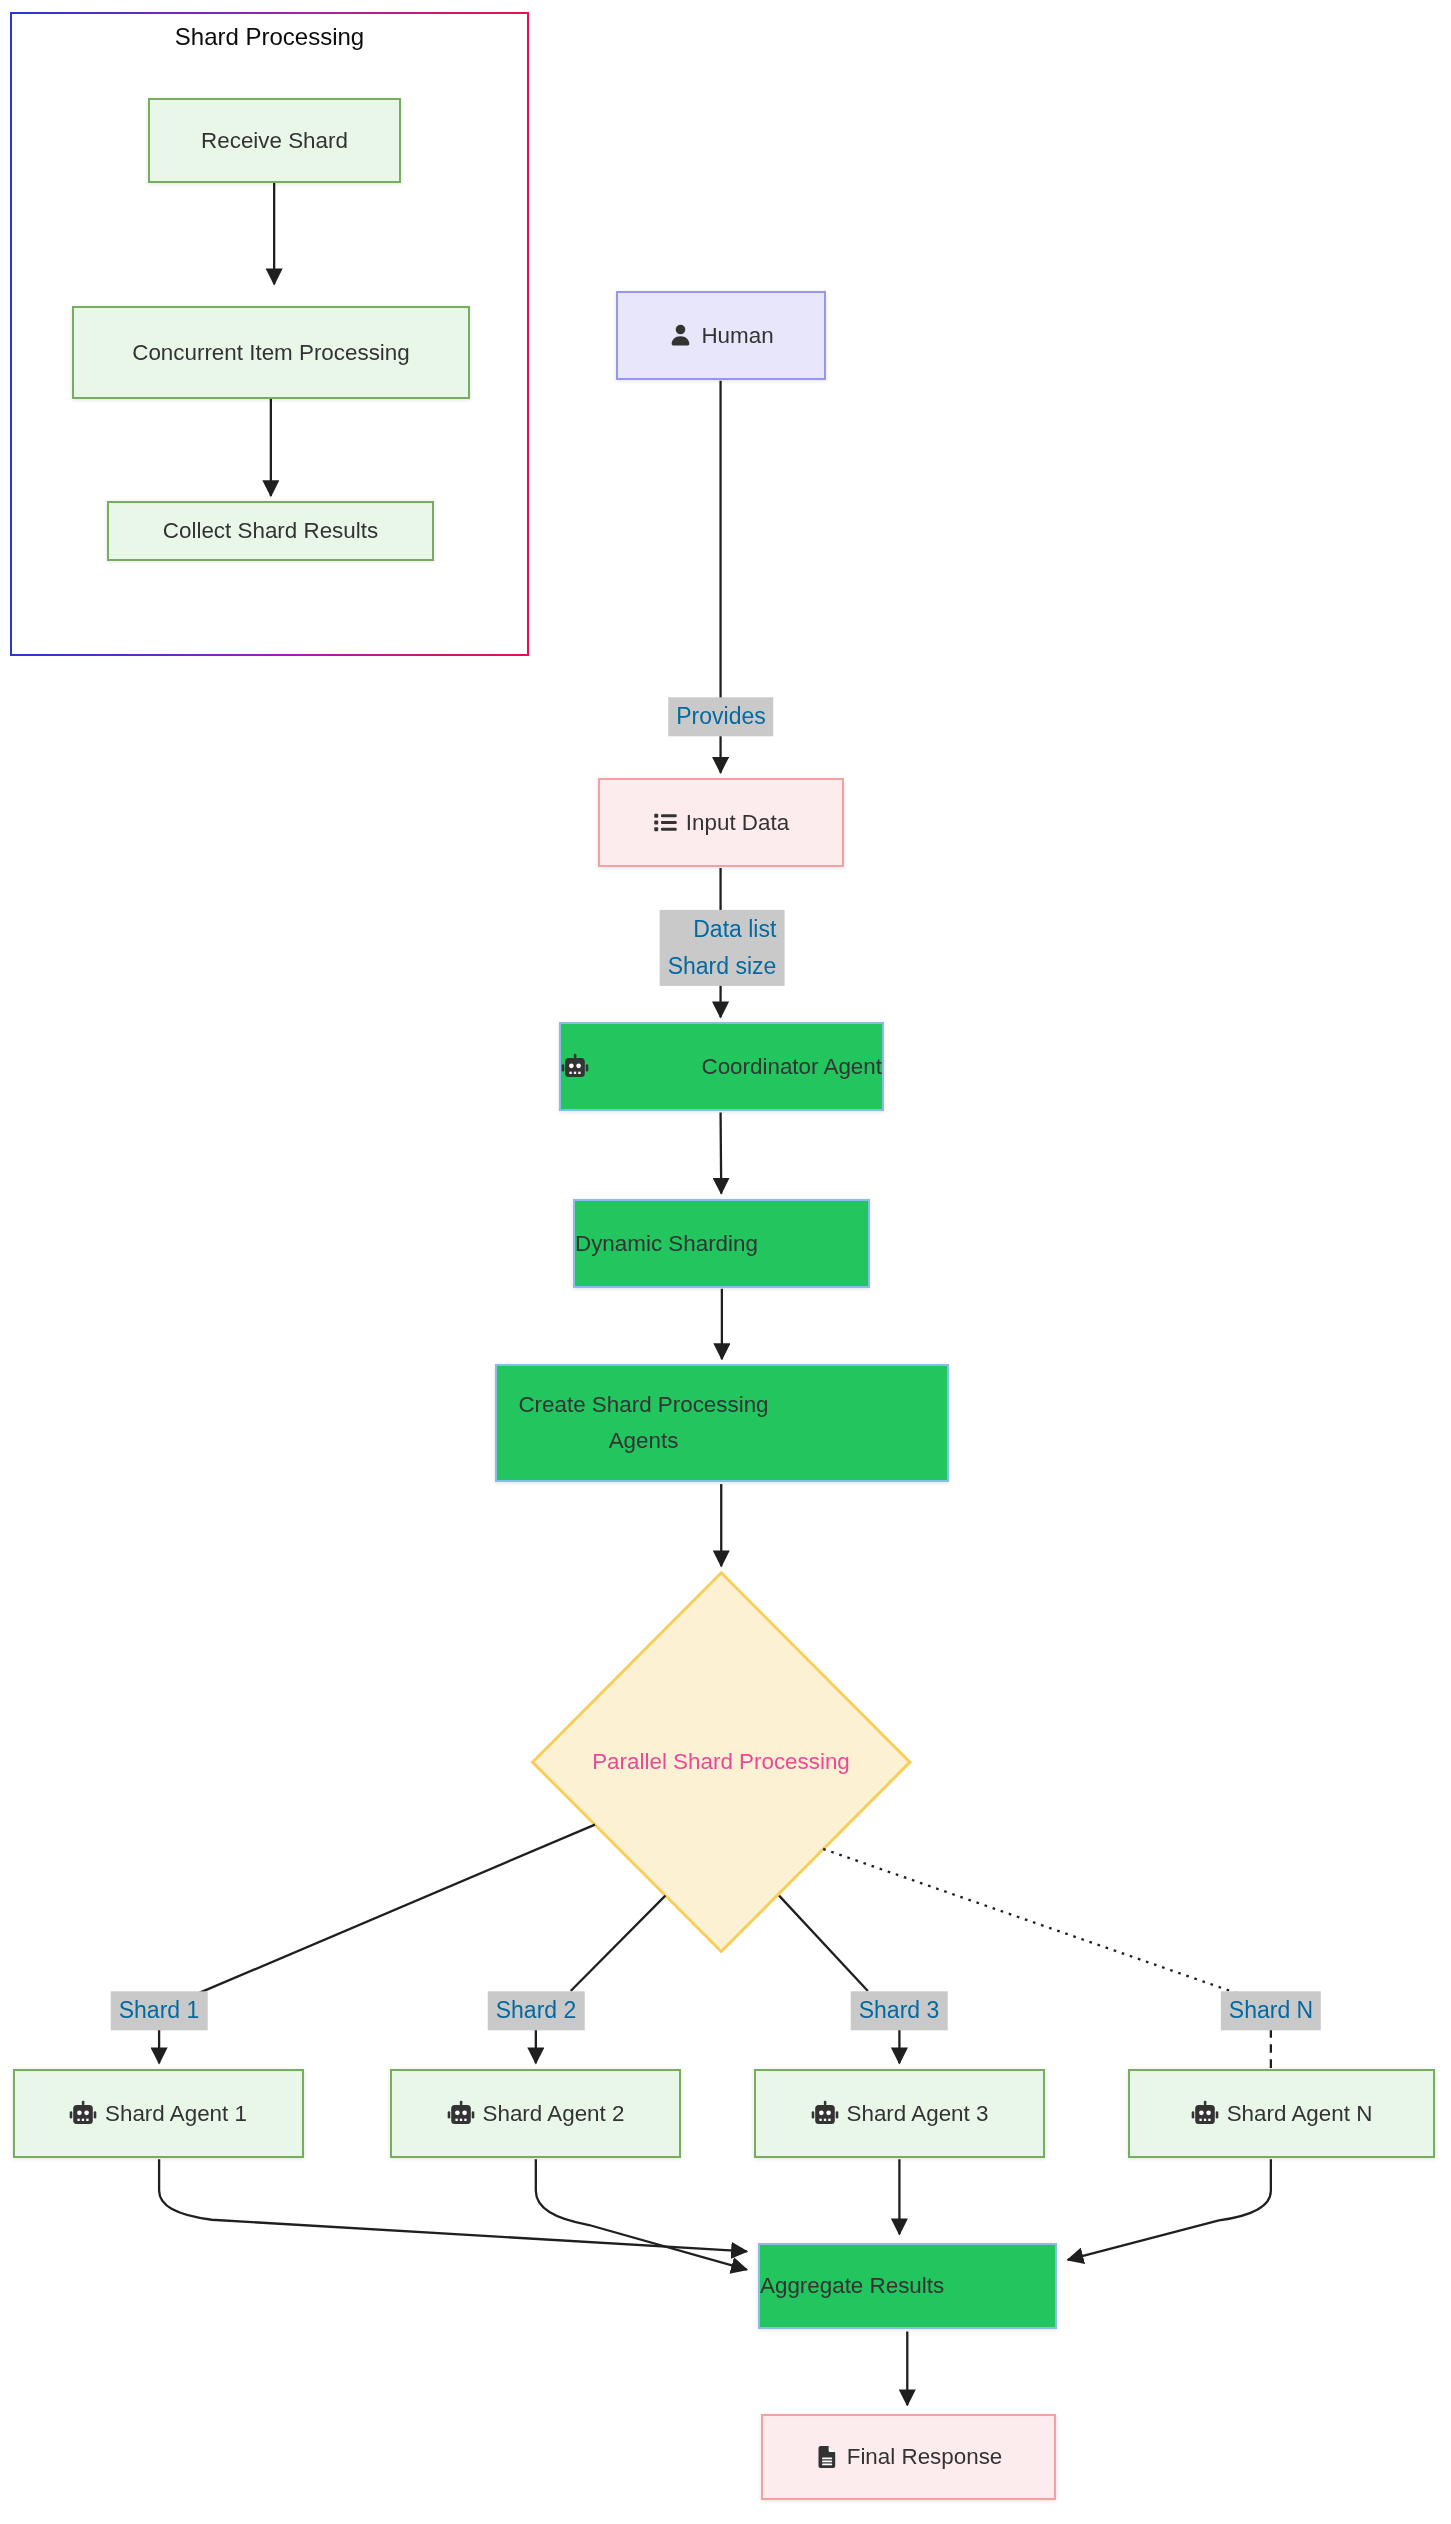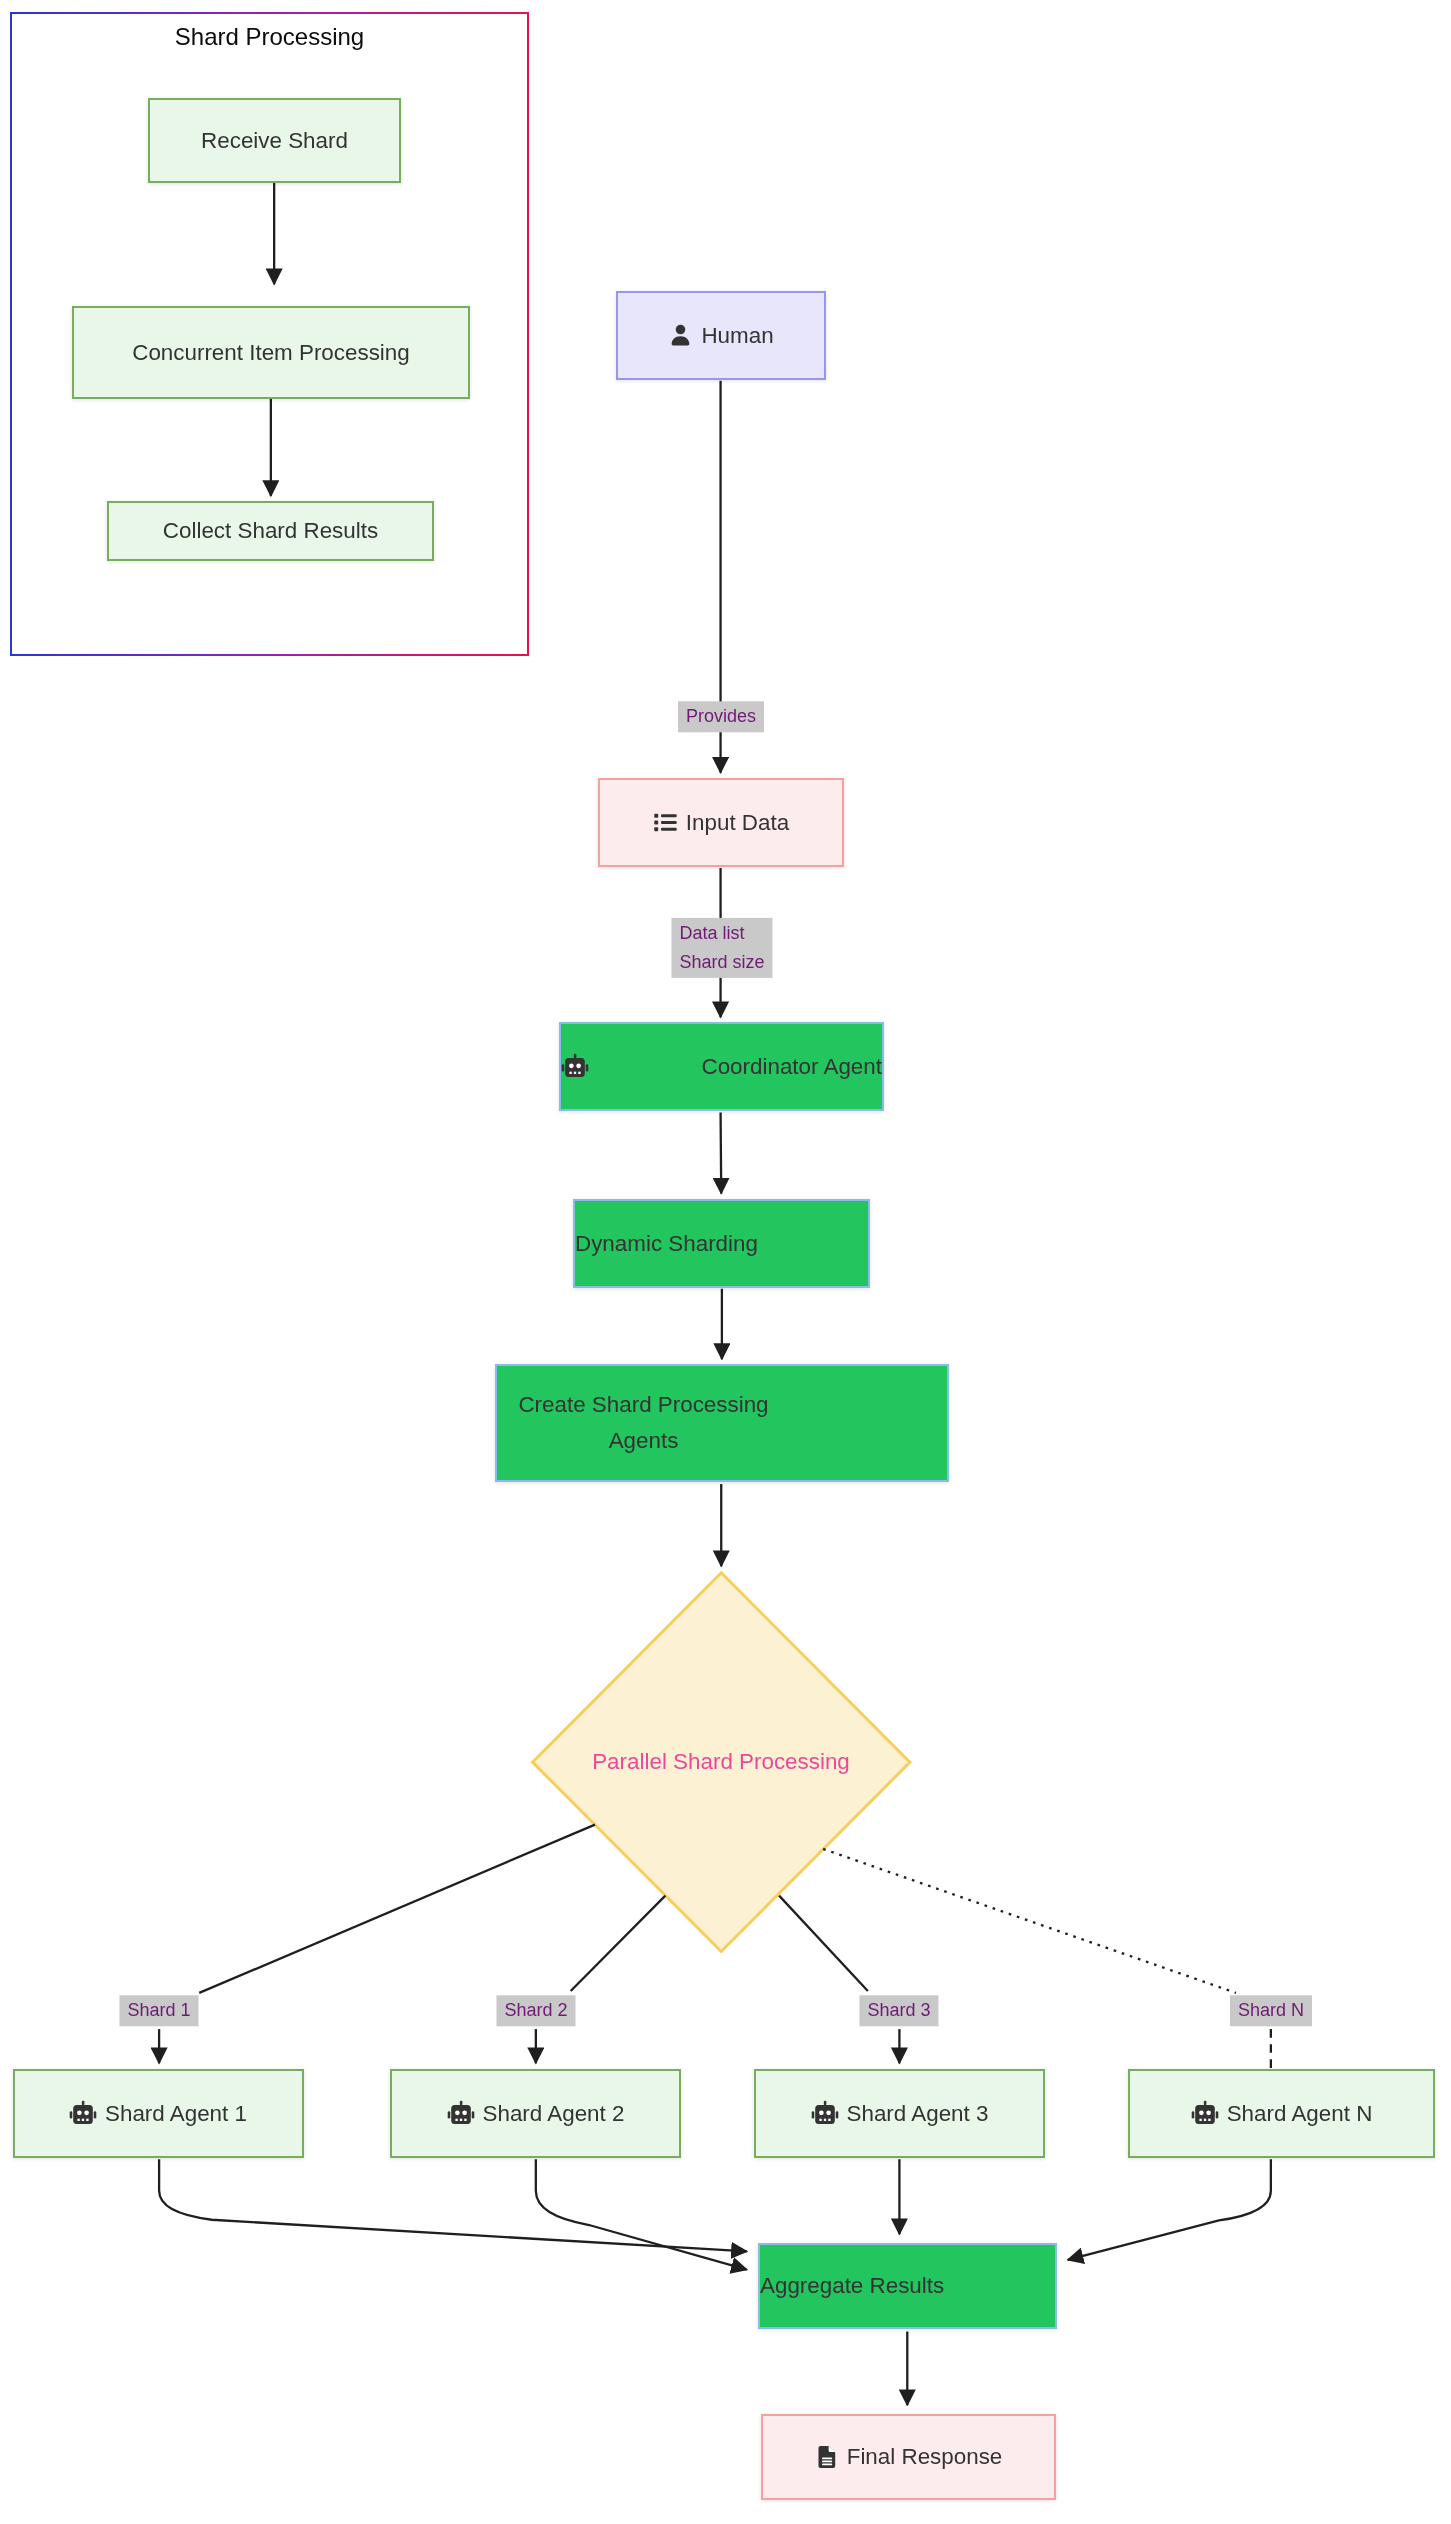--- a/index.html
+++ b/index.html
@@ -22,22 +22,22 @@
   .subgraph{
     position:absolute;left:10px;top:12px;width:519px;height:644px;box-sizing:border-box;
     border:2px solid;border-image:linear-gradient(90deg,#2936d8,#a21fae 55%,#e80f4c) 1;
   }
   .subgraph-title{
     position:absolute;left:0;top:9.2px;width:100%;text-align:center;
     font-size:24px;color:#0b0b0b;
   }
   .edge-label{
     position:absolute;transform:translate(-50%,-50%);
-    background:#c9c9c9;color:#701a75;font-size:18px;line-height:1.6;
-    padding:1.3px 8px;text-align:left;white-space:nowrap;
+    background:#c9c9c9;color:#0369a1;font-size:23px;line-height:1.6;
+    padding:1.3px 8px;text-align:right;white-space:nowrap;
   }
   .diamond-label{
     position:absolute;transform:translate(-50%,-50%);
     font-size:22.4px;color:#ec4899;white-space:nowrap;
   }
   .node-create .lbl{max-width:293px;}
 </style>
 </head>
 <body>
 

